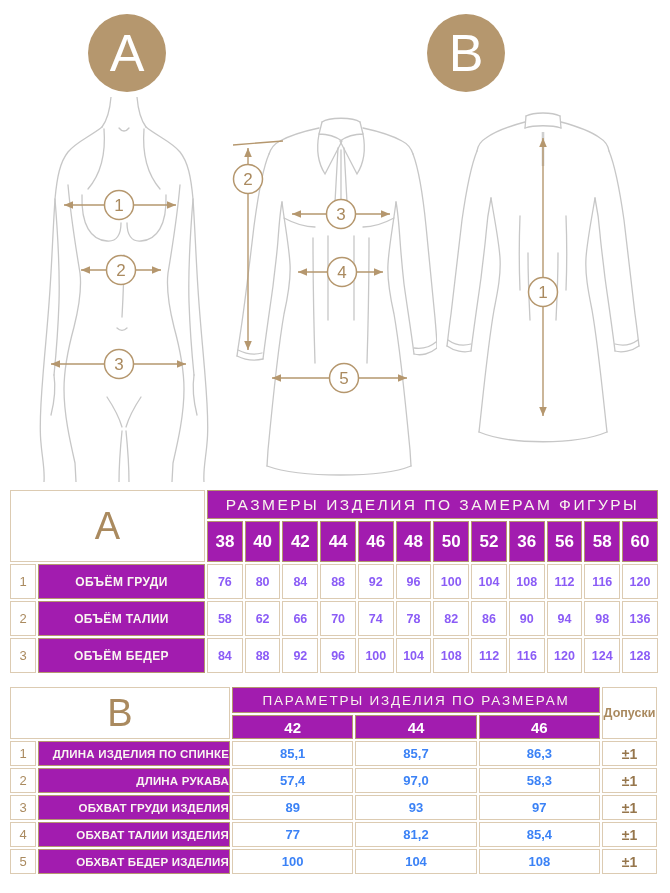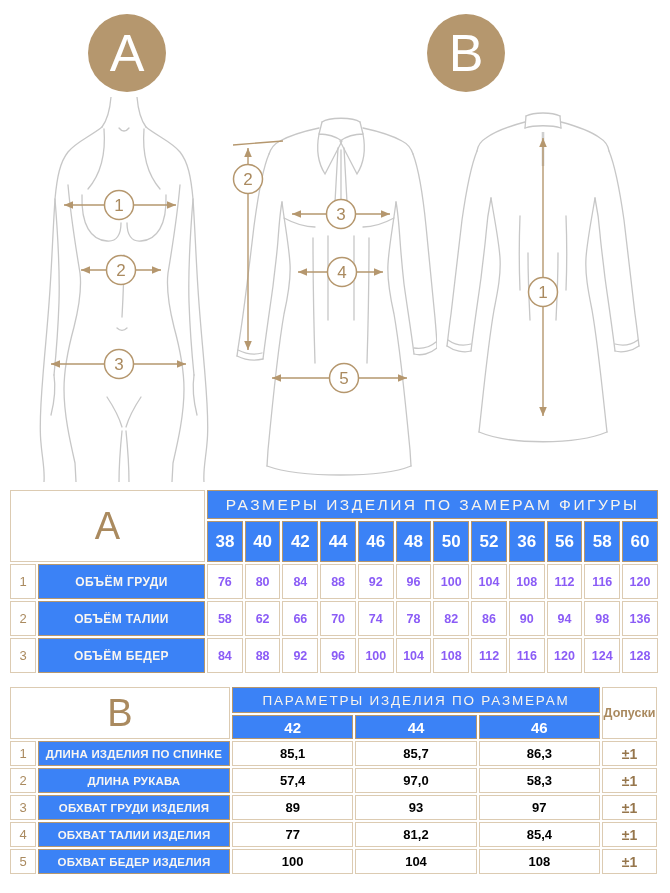--- a/index.html
+++ b/index.html
@@ -23,33 +23,33 @@
   .g-circ { fill:#ffffff; stroke:#b5976e; stroke-width:1.5; }
   .g-num  { fill:#aa8a5f; font-size:17px; font-weight:400; text-anchor:middle; }
   .g-zip  { stroke:#cfcfcf; stroke-width:2.6; fill:none; }
 
   
   table.sz { position:absolute; border-collapse:separate; border-spacing:2px; table-layout:fixed; }
   #tableA { left:8px; top:488px; width:652px; }
   #tableB { left:8px; top:685px; width:651px; }
   td, th { overflow:hidden; white-space:nowrap; text-align:center; vertical-align:middle; }
   .c-white { background:#ffffff; border:1px solid #dccbb2; }
-  .c-tan   { background:#3b82f6; border:1px solid #b5976e; }
+  .c-tan   { background:#a21caf; border:1px solid #b5976e; }
   .corner  { background:#ffffff; border:1px solid #dccbb2; color:#aa8a5f; font-size:38px; font-weight:300; }
   .title-a { color:#f8f4ed; font-size:15.5px; font-weight:400; letter-spacing:2.5px; height:29px; }
   .size-a  { color:#ffffff; font-size:17px; font-weight:700; height:41px; }
   .num-c   { color:#aa8a5f; font-size:13px; }
   .label-a { color:#f9f6f1; font-size:12px; font-weight:700; letter-spacing:0.4px;margin-top:45px; }
   .val-a   { color:#8b5cf6; font-size:12.5px; font-weight:700; }
   #tableA tbody tr { height:35px; }
   .title-b { color:#f8f4ed; font-size:13.5px; font-weight:400; letter-spacing:1.8px; height:26px;margin-left:8px; }
   .size-b  { color:#ffffff; font-size:15px; font-weight:700; height:24px; }
   .tol-h   { color:#aa8a5f; font-size:12.5px; font-weight:700; }
-  .label-b { color:#f9f6f1; font-size:11.5px; font-weight:700; letter-spacing:0.2px; }
-  .val-b   { color:#000000; font-size:13px; font-weight:700; }
+  .label-b { color:#f9f6f1; font-size:11.5px; font-weight:700; letter-spacing:0.2px;text-align:right; }
+  .val-b   { color:#3b82f6; font-size:13px; font-weight:700; }
   .tol-c   { color:#96764c; font-size:14px; font-weight:700; }
   #tableB tbody tr { height:25px; }
 </style>
 </head>
 <body>
 
 <div class="page">
 
   <div class="badge badge-a">
     <span>A</span>

